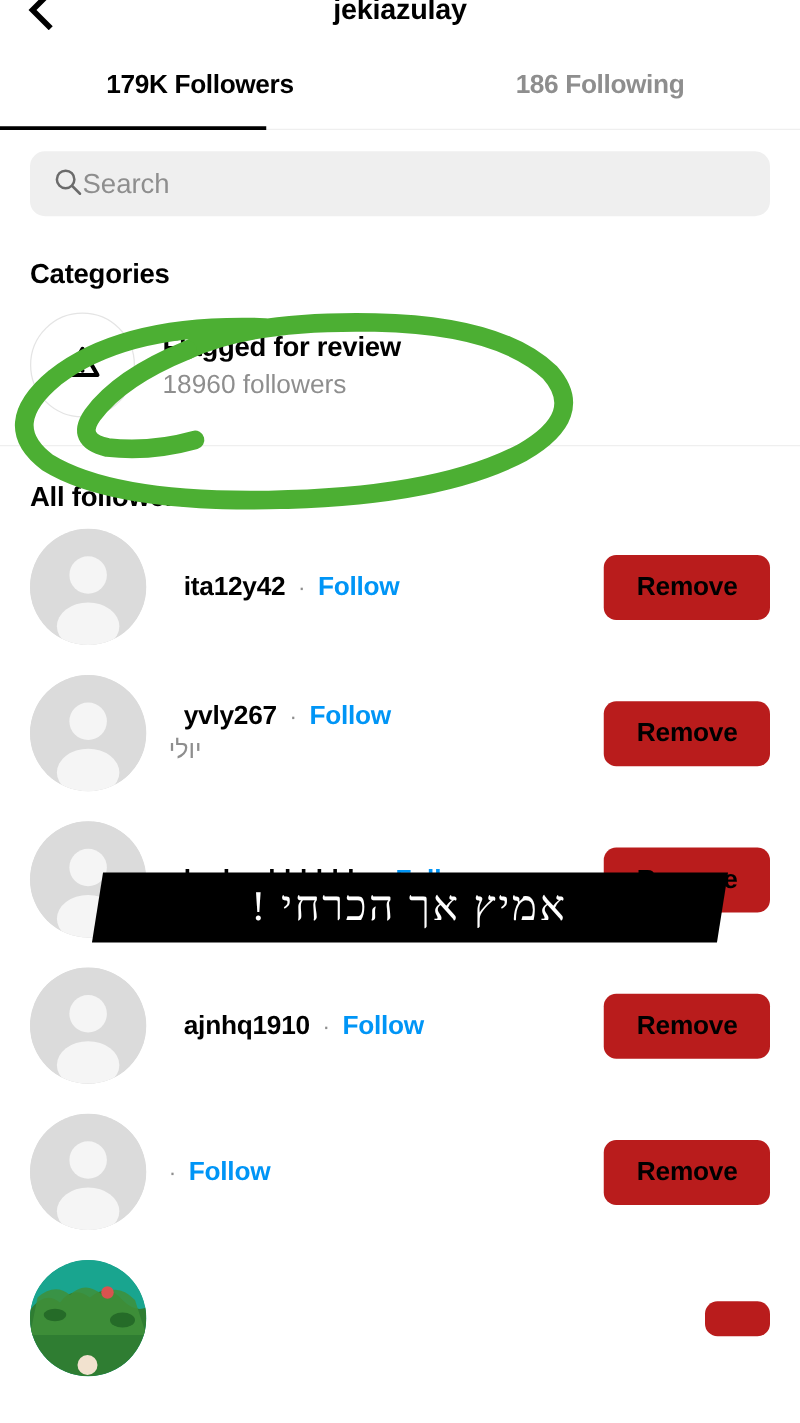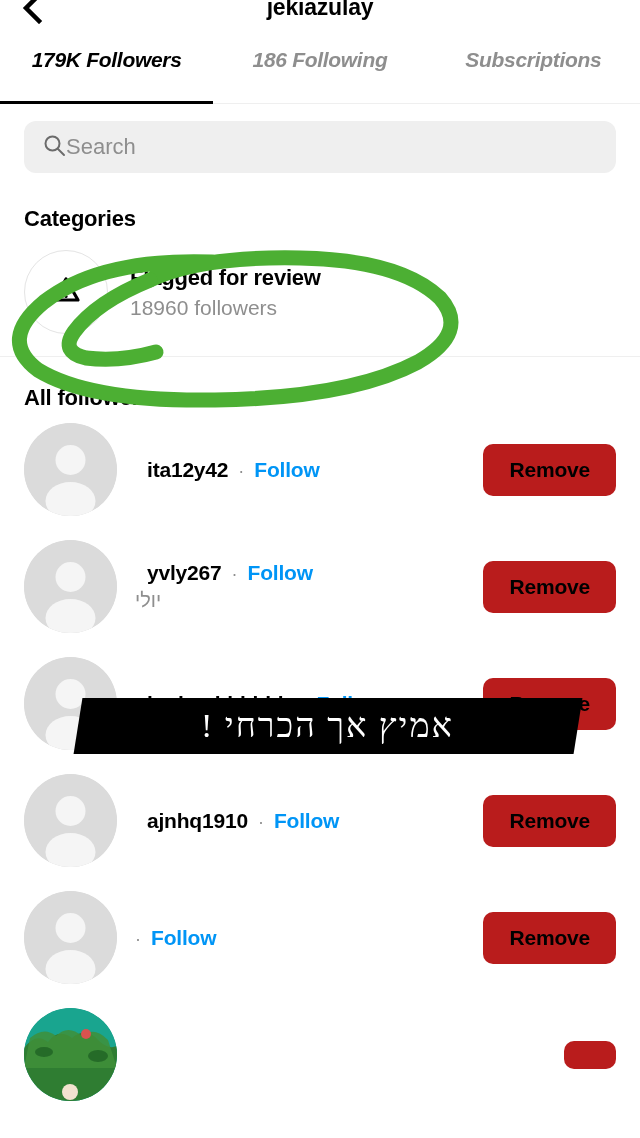--- a/index.html
+++ b/index.html
@@ -39,24 +39,23 @@
     top: -6px;
     text-align: center;
     font-size: 23px;
     font-weight: bold;
     letter-spacing: -0.2px;
   }
 
   
   .tabs {
     display: flex;
-    align-items: flex-start;
+    align-items: center;
     height: 56px;
     position: relative;
-    font-style: italic;
   }
   .tab {
     flex: 1 1 0;
     text-align: center;
     font-size: 21px;
     font-weight: bold;
     color: #8e8e8e;
     padding-bottom: 16px;
     letter-spacing: -0.3px;
   }
@@ -240,21 +239,20 @@
         <path d="M20 3 L7 16 L20 29" stroke="#000000" stroke-width="4.5" stroke-linecap="square" stroke-linejoin="miter"></path>
       </svg>
     </span>
   </div>
   <div class="page-title">jekiazulay</div>
 </div>
 
 <div class="tabs">
   <div class="tab active">179K Followers</div>
   <div class="tab">186 Following</div>
-  <div class="tab">Subscriptions</div>
   <div class="tabs-baseline"></div>
   <div class="tab-underline"></div>
 </div>
 
 <div class="search-wrap">
   <div class="search-box">
     <span>
       <svg width="24" height="24" viewBox="0 0 24 24" fill="none">
         <circle cx="10.5" cy="10.5" r="7" stroke="#6b6b6b" stroke-width="2"></circle>
         <path d="M16 16 L22 22" stroke="#6b6b6b" stroke-width="2" stroke-linecap="round"></path>

